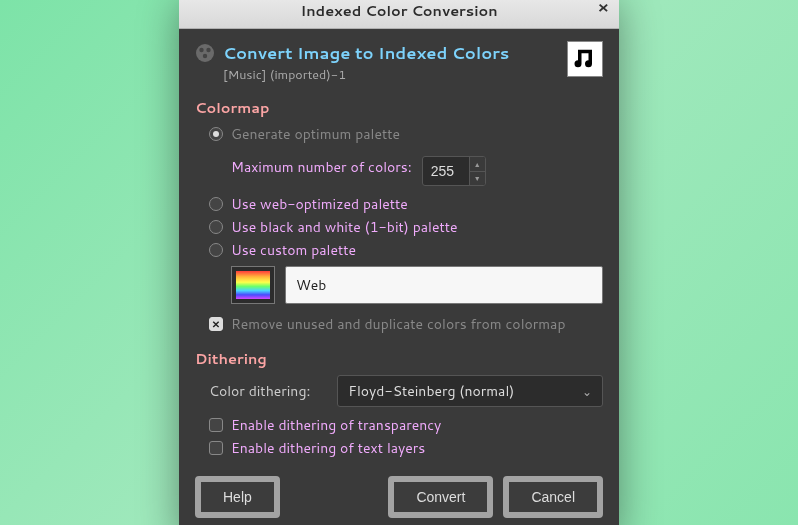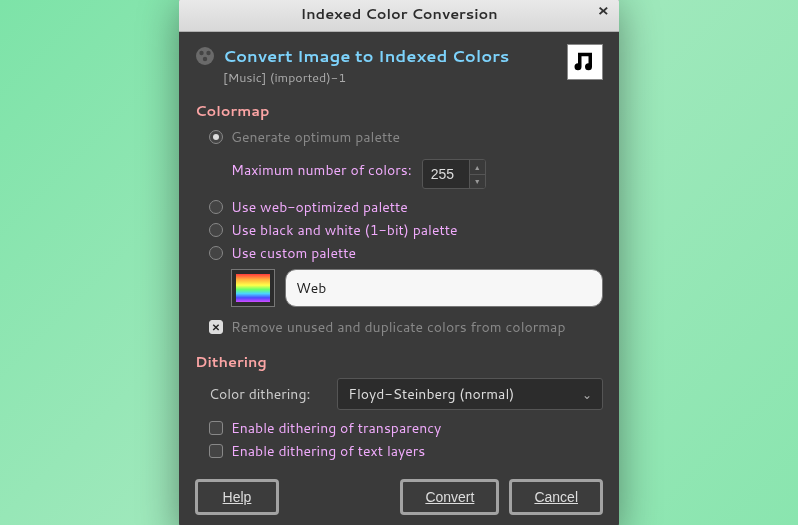--- a/index.html
+++ b/index.html
@@ -114,44 +114,44 @@
     padding: 4px;
   }
   .palette-swatch .grad {
     width: 100%; height: 100%;
     background: linear-gradient(to bottom,
       #ff3b3b 0%, #ffb13b 20%, #ffff4a 40%,
       #6bff6b 55%, #4ad5ff 70%, #4a4aff 85%, #d64aff 100%);
   }
   .palette-name {
     flex: 1; background: #f7f7f7; border: 1px solid #777;
-    color: #222; padding: 8px 10px; font-size: 14px; border-radius: 11px;
+    color: #222; padding: 8px 10px; font-size: 14px; border-radius: 2px;
     display: flex; align-items: center; text-align: right;
   }
   .dith-row {
     display: flex; align-items: center; gap: 27px;
     margin: 6px 0 8px 14px;
   }
   .dith-label { color: #ccc; }
   .select {
     flex: 1; background: #2c2c2c; border: 1px solid #555;
     color: #ddd; border-radius: 3px; height: 32px;
     display: flex; align-items: center; padding: 0 10px;
     justify-content: space-between; cursor: pointer;
   }
   .select .chev { color: #aaa; font-size: 12px; }
   .button-row {
     display: flex; justify-content: space-between;
     margin-top: 18px; gap: 10px;
   }
   .button-row .right { display: flex; gap: 10px; }
   button.btn {
-    background: #3c3c3c; border: 3px solid #a3a3a3;
+    background: #3c3c3c; border: 6px solid #a3a3a3;
     color: #ddd; padding: 7px 22px; border-radius: 4px;
-    font-size: 14px; cursor: pointer; min-width: 84px; text-decoration: underline;
+    font-size: 14px; cursor: pointer; min-width: 84px;
   }
   .sep { height: 8px; }
 </style>
 </head>
 <body>
 
 <div class="dialog">
   <div class="titlebar">
     <span>Indexed Color Conversion</span>
     <span class="close">×</span>

